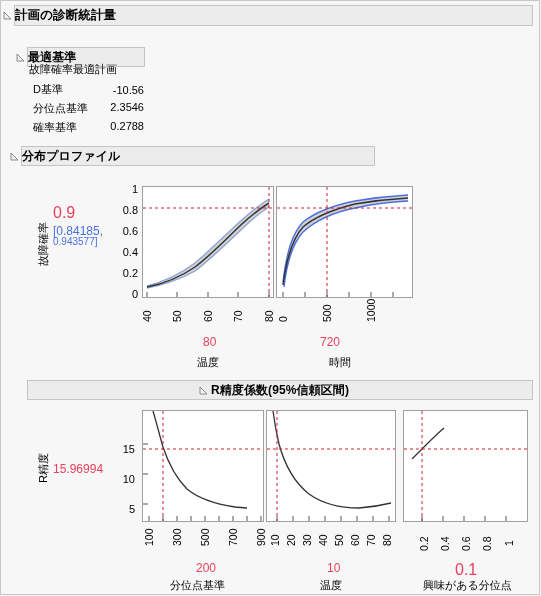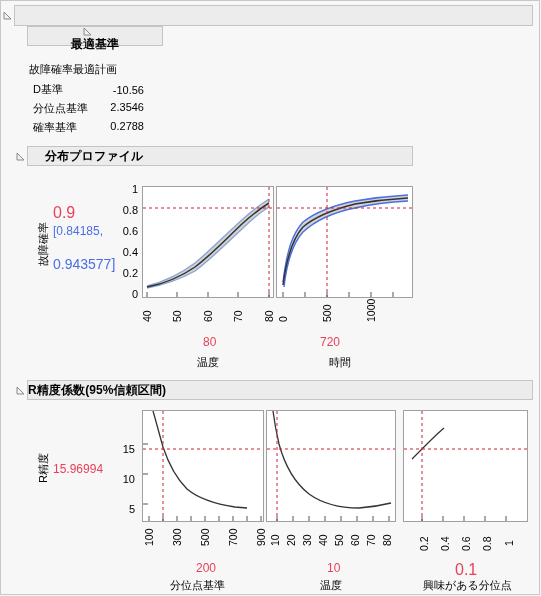--- a/index.html
+++ b/index.html
@@ -45,56 +45,57 @@
 <body>
 
 <div class="outline"></div>
 
 <div class="hdr" style="left:14px;top:5px;width:519px;">
   <span class="tri">
     <svg width="9" height="9" viewBox="0 0 9 9">
         <path d="M1 1 L1 8 L8 8 Z" fill="#f2f2f2" stroke="#8a8a8a" stroke-width="1"></path>
       </svg>
   </span>
-</div>
-
-<div class="hdr sub" style="left:27px;top:26px;width:136px;flex-direction:column;">
+  <span class="txt">計画の診断統計量</span>
+</div>
+
+<div class="hdr sub" style="left:27px;top:47px;width:118px;">
   <span class="tri">
     <svg width="9" height="9" viewBox="0 0 9 9">
         <path d="M1 1 L1 8 L8 8 Z" fill="#f2f2f2" stroke="#8a8a8a" stroke-width="1"></path>
       </svg>
   </span>
   <span class="txt">最適基準</span>
 </div>
 
 <div class="lbl" style="left:29px;top:62px;">故障確率最適計画</div>
 
 <div class="lbl" style="left:33px;top:82px;">D基準</div>
 <div class="lbl" style="left:96px;top:84px;width:48px;text-align:right;">-10.56</div>
 
 <div class="lbl" style="left:33px;top:101px;">分位点基準</div>
 <div class="lbl" style="left:96px;top:101px;width:48px;text-align:right;">2.3546</div>
 
 <div class="lbl" style="left:33px;top:120px;">確率基準</div>
 <div class="lbl" style="left:96px;top:120px;width:48px;text-align:right;">0.2788</div>
 
-<div class="hdr sub" style="left:27px;top:146px;width:386px;gap:17px;">
+<div class="hdr sub" style="left:21px;top:146px;width:354px;">
   <span class="tri">
     <svg width="9" height="9" viewBox="0 0 9 9">
         <path d="M1 1 L1 8 L8 8 Z" fill="#f2f2f2" stroke="#8a8a8a" stroke-width="1"></path>
       </svg>
   </span>
   <span class="txt">分布プロファイル</span>
 </div>
 
 <div class="vrot" style="left:36px;top:266px;">故障確率</div>
 
 <div class="lbl red" style="left:53px;top:204px;font-size:16px;">0.9</div>
 <div class="lbl blue" style="left:53px;top:224px;font-size:12px;">[0.84185,</div>
-<div class="lbl blue" style="left:53px;top:256px;font-size:14px;">0.943577]</div>
+<div class="lbl blue" style="left:53px;top:236px;font-size:10px;">0.943577]</div>
 
 <div class="ticky" style="left:100px;top:183px;width:38px;">1</div>
 <div class="ticky" style="left:100px;top:204px;width:38px;">0.8</div>
 <div class="ticky" style="left:100px;top:225px;width:38px;">0.6</div>
 <div class="ticky" style="left:100px;top:246px;width:38px;">0.4</div>
 <div class="ticky" style="left:100px;top:267px;width:38px;">0.2</div>
 <div class="ticky" style="left:100px;top:288px;width:38px;">0</div>
 
 <div class="frame" style="left:142px;top:186px;width:132px;height:112px;">
   <svg width="130" height="110" viewBox="0 0 130 110">
@@ -148,21 +149,21 @@
 <div class="tickv" style="left:277px;top:322px;">0</div>
 <div class="tickv" style="left:321px;top:322px;">500</div>
 <div class="tickv" style="left:365px;top:322px;">1000</div>
 
 <div class="lbl red" style="left:203px;top:335px;font-size:12px;">80</div>
 <div class="lbl red" style="left:320px;top:335px;font-size:12px;">720</div>
 
 <div class="axlab" style="left:197px;top:355px;">温度</div>
 <div class="axlab" style="left:329px;top:355px;">時間</div>
 
-<div class="hdr sub" style="left:27px;top:380px;width:506px;">
+<div class="hdr sub" style="left:27px;top:380px;width:506px;justify-content:center;">
   <span class="tri">
     <svg width="9" height="9" viewBox="0 0 9 9">
         <path d="M1 1 L1 8 L8 8 Z" fill="#f2f2f2" stroke="#8a8a8a" stroke-width="1"></path>
       </svg>
   </span>
   <span class="txt">R精度係数(95%信頼区間)</span>
 </div>
 
 <div class="vrot" style="left:36px;top:483px;">R精度</div>
 

